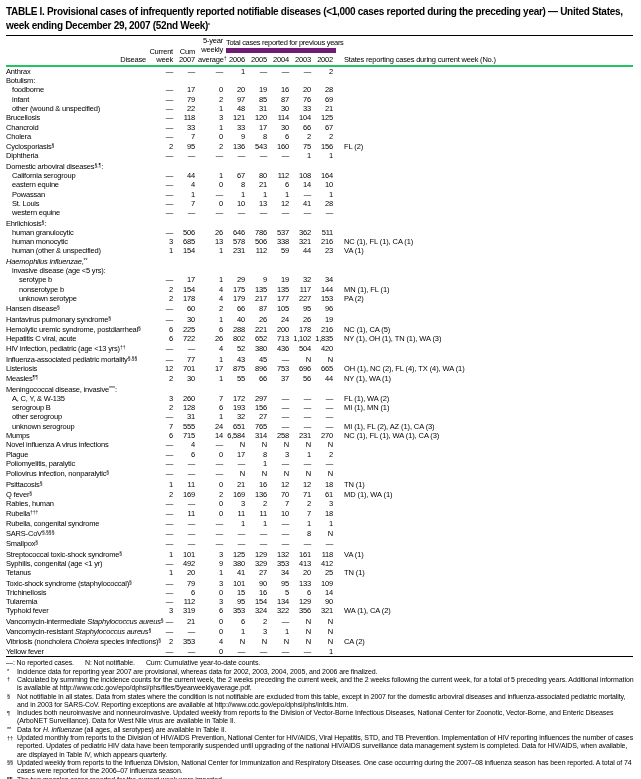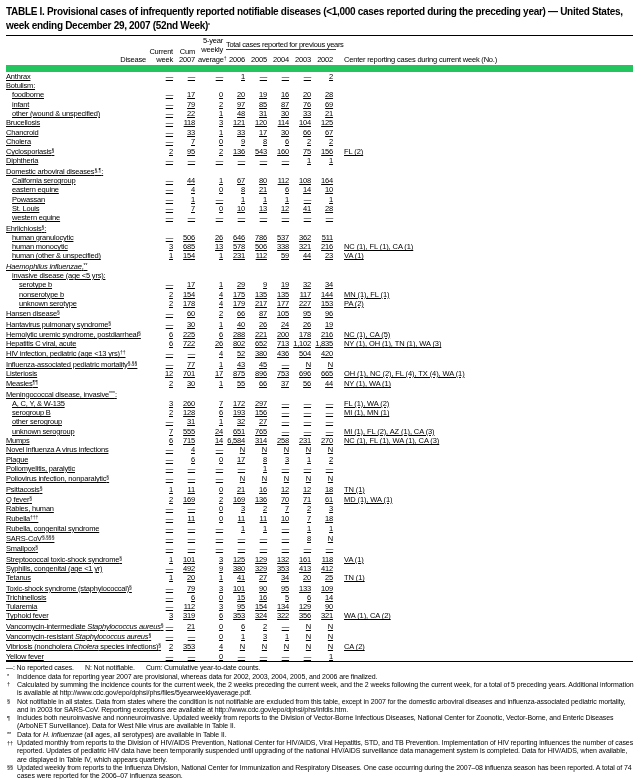--- a/index.html
+++ b/index.html
@@ -17,35 +17,35 @@
     letter-spacing: -0.3px;
     margin-bottom: 3px;
   }
   table.tbl {
     border-collapse: collapse;
     table-layout: fixed;
     width: 627px;
     border-top: 1px solid #000;
     border-bottom: 1px solid #000;
   }
-  tbody { border-top: 7px solid #22c55e; text-decoration: underline; }
+  tbody { border-top: 2px solid #22c55e; }
   th, td {
     padding: 0;
     font-size: 7.5px;
     letter-spacing: -0.2px;
     font-weight: normal;
     vertical-align: bottom;
     white-space: nowrap;
   }
   thead th { line-height: 8.6px; padding-top: 1px; }
   .disease-h { text-align: right; }
   .num-h { text-align: right; padding-right: 3px; white-space: pre-line; margin-top: 28px; }
   .group-h {
     text-align: center;
-    border-bottom: 1px solid #701a75;
+    border-bottom: 5px solid #701a75;
     overflow: visible;
     white-space: nowrap;
     letter-spacing: -0.3px;
   }
   .states-h { text-align: left; padding-left: 8px; }
   tbody td { line-height: 9.3px; }
   td.disease { text-align: left; overflow: visible; }
   td.num { text-align: right; padding-right: 3px; }
   td.states { text-align: left; padding-left: 8px; letter-spacing: -0.1px; }
   .ind0 { padding-left: 0; }
@@ -90,21 +90,21 @@
       <tr>
         <th class="disease-h" rowspan="2">Disease</th>
         <th class="num-h" rowspan="2">Current
 week</th>
         <th class="num-h" rowspan="2">Cum
 2007</th>
         <th class="num-h" rowspan="2">5-year
 weekly
 average<span class="sup">†</span></th>
         <th class="group-h" colspan="5">Total cases reported for previous years</th>
-        <th class="states-h" rowspan="2">Center reporting cases during current week (No.)</th>
+        <th class="states-h" rowspan="2">States reporting cases during current week (No.)</th>
       </tr>
       <tr>
         <th class="num-h">2006</th>
         <th class="num-h">2005</th>
         <th class="num-h">2004</th>
         <th class="num-h">2003</th>
         <th class="num-h">2002</th>
       </tr>
     </thead>
     <tbody>

